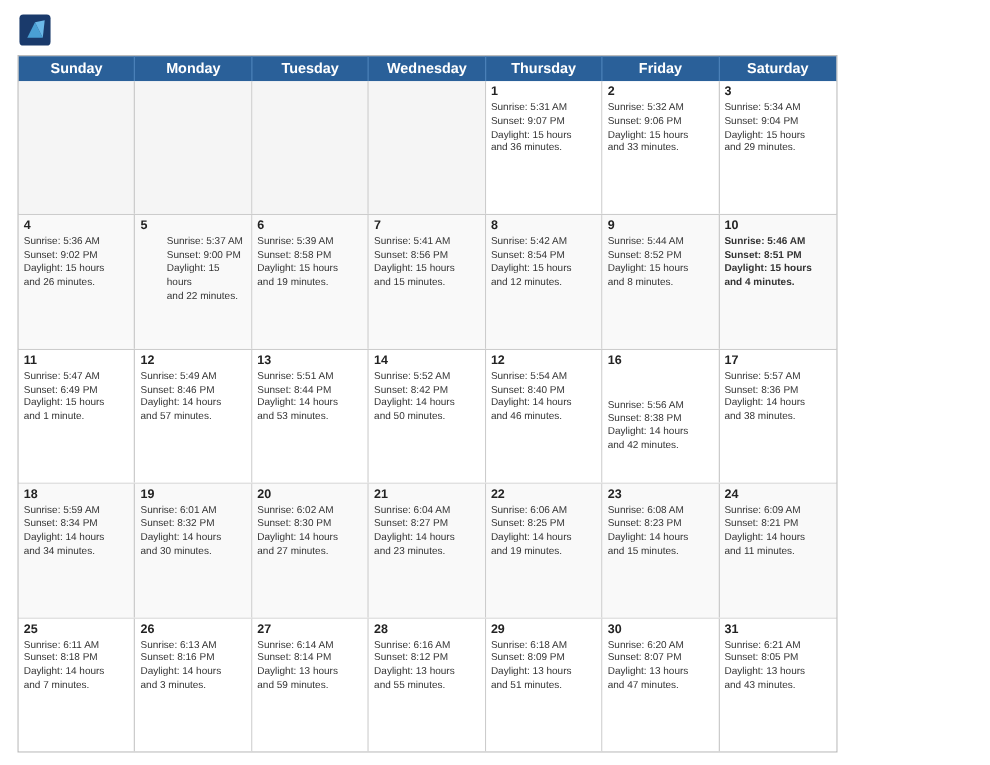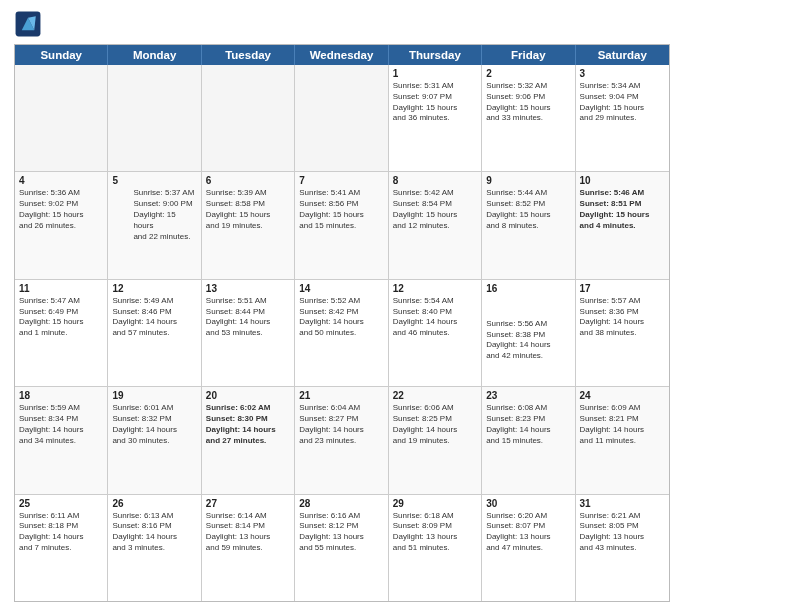--- a/index.html
+++ b/index.html
@@ -283,21 +283,21 @@
           </div>
           <div class="cal-cell alt">
             <div class="day-num">19</div>
             <div class="cell-text" style="white-space: pre-line;">Sunrise: 6:01 AM
 Sunset: 8:32 PM
 Daylight: 14 hours
 and 30 minutes.</div>
           </div>
           <div class="cal-cell alt">
             <div class="day-num">20</div>
-            <div class="cell-text" style="white-space: pre-line; font-weight: bold;">Sunrise: 6:02 AM
+            <div class="cell-text" style="white-space: pre-line;">Sunrise: 6:02 AM
 Sunset: 8:30 PM
 Daylight: 14 hours
 and 27 minutes.</div>
           </div>
           <div class="cal-cell alt">
             <div class="day-num">21</div>
             <div class="cell-text" style="white-space: pre-line;">Sunrise: 6:04 AM
 Sunset: 8:27 PM
 Daylight: 14 hours
 and 23 minutes.</div>

